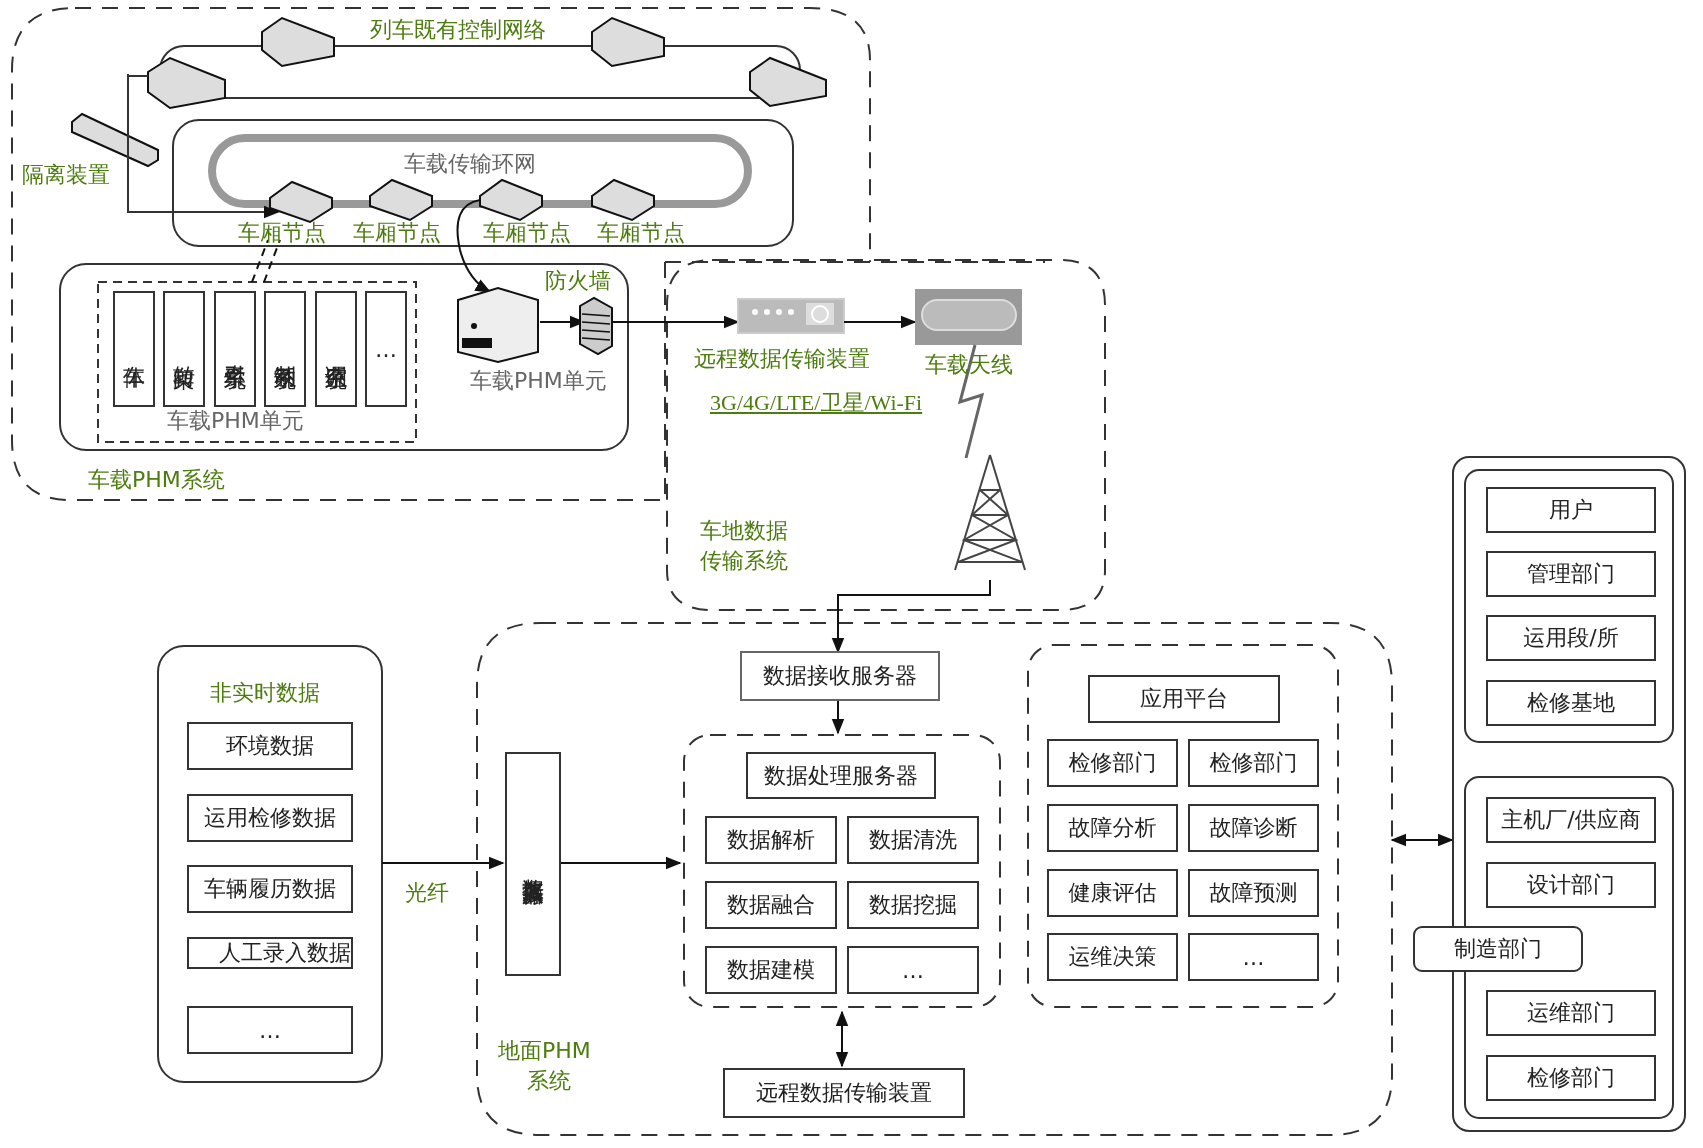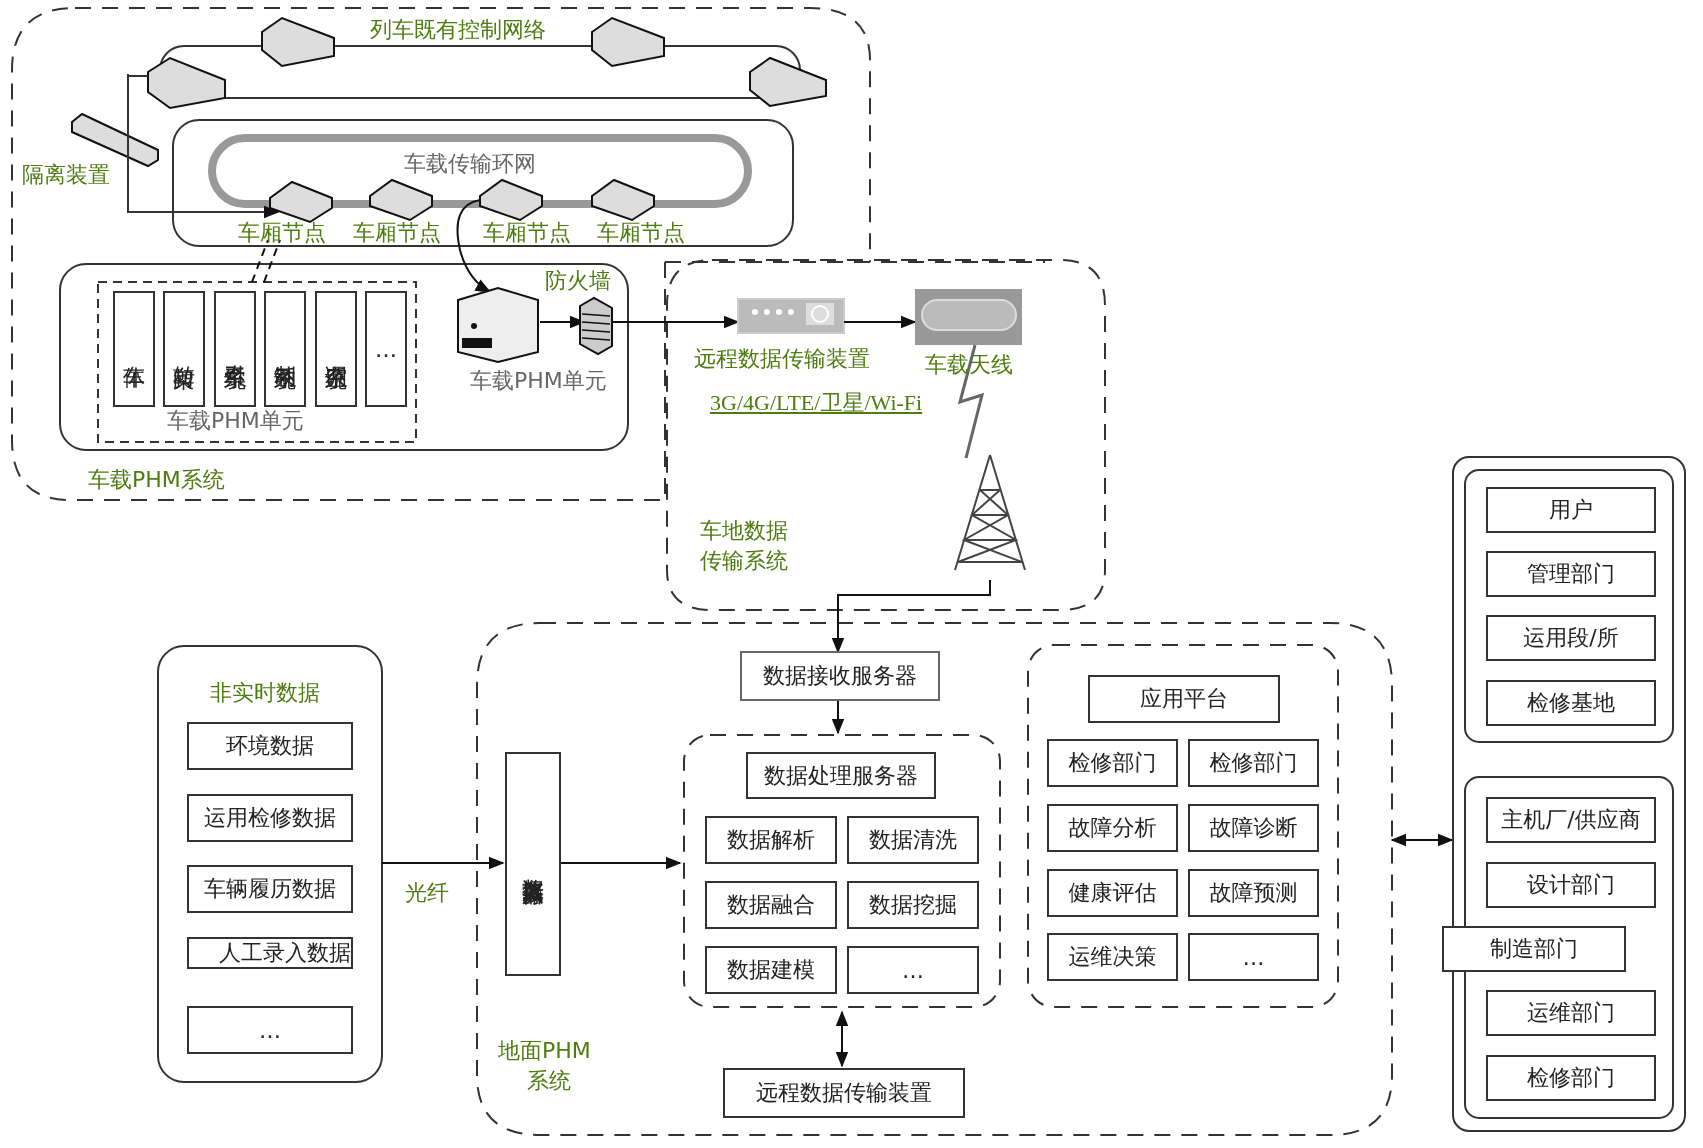--- a/index.html
+++ b/index.html
@@ -175,15 +175,15 @@
 
 <div class="lbl" style="left:498px;top:1040px;">地面PHM</div>
 <div class="lbl" style="left:527px;top:1070px;">系统</div>
 
 <div class="box" style="left:1486px;top:487px;width:170px;height:46px;">用户</div>
 <div class="box" style="left:1486px;top:551px;width:170px;height:46px;">管理部门</div>
 <div class="box" style="left:1486px;top:615px;width:170px;height:46px;">运用段/所</div>
 <div class="box" style="left:1486px;top:680px;width:170px;height:46px;">检修基地</div>
 <div class="box" style="left:1486px;top:797px;width:170px;height:46px;">主机厂/供应商</div>
 <div class="box" style="left:1486px;top:862px;width:170px;height:46px;">设计部门</div>
-<div class="box" style="left:1442px;top:926px;width:184px;height:46px;">制造部门</div>
+<div class="box" style="left:1413px;top:926px;width:170px;height:46px;border-radius:9px;">制造部门</div>
 <div class="box" style="left:1486px;top:990px;width:170px;height:46px;">运维部门</div>
 <div class="box" style="left:1486px;top:1055px;width:170px;height:46px;">检修部门</div>
 
 </body></html>

